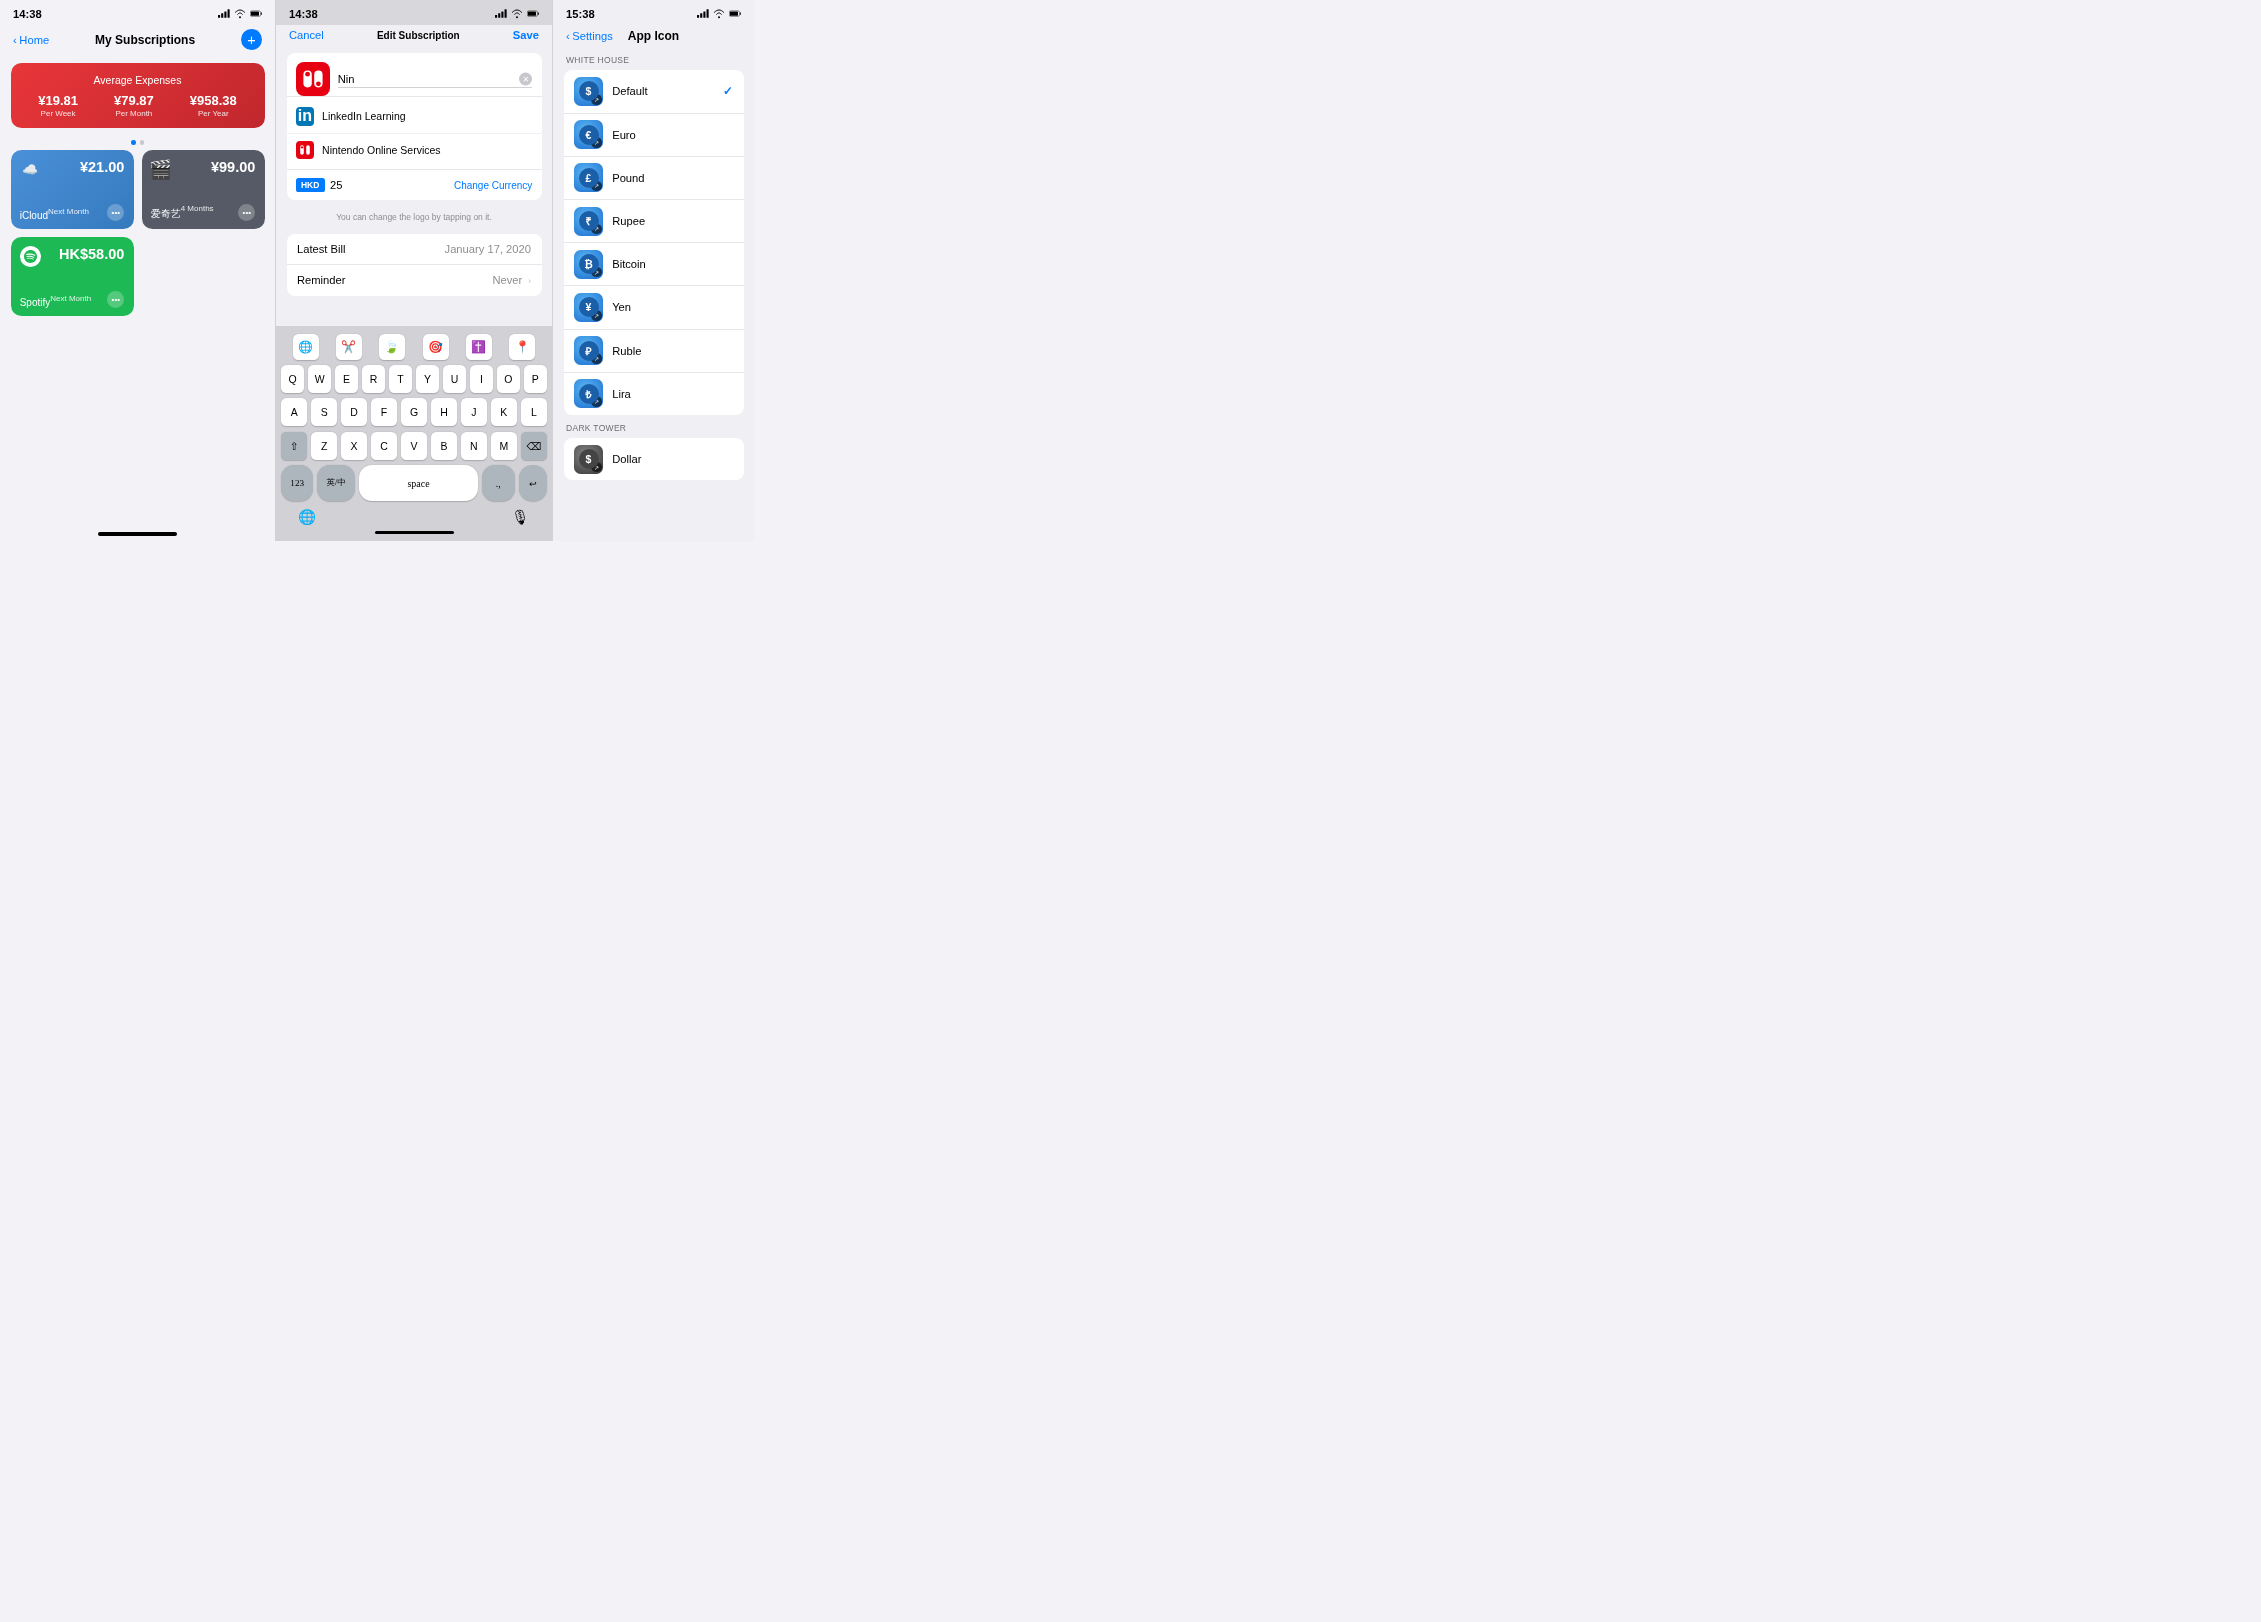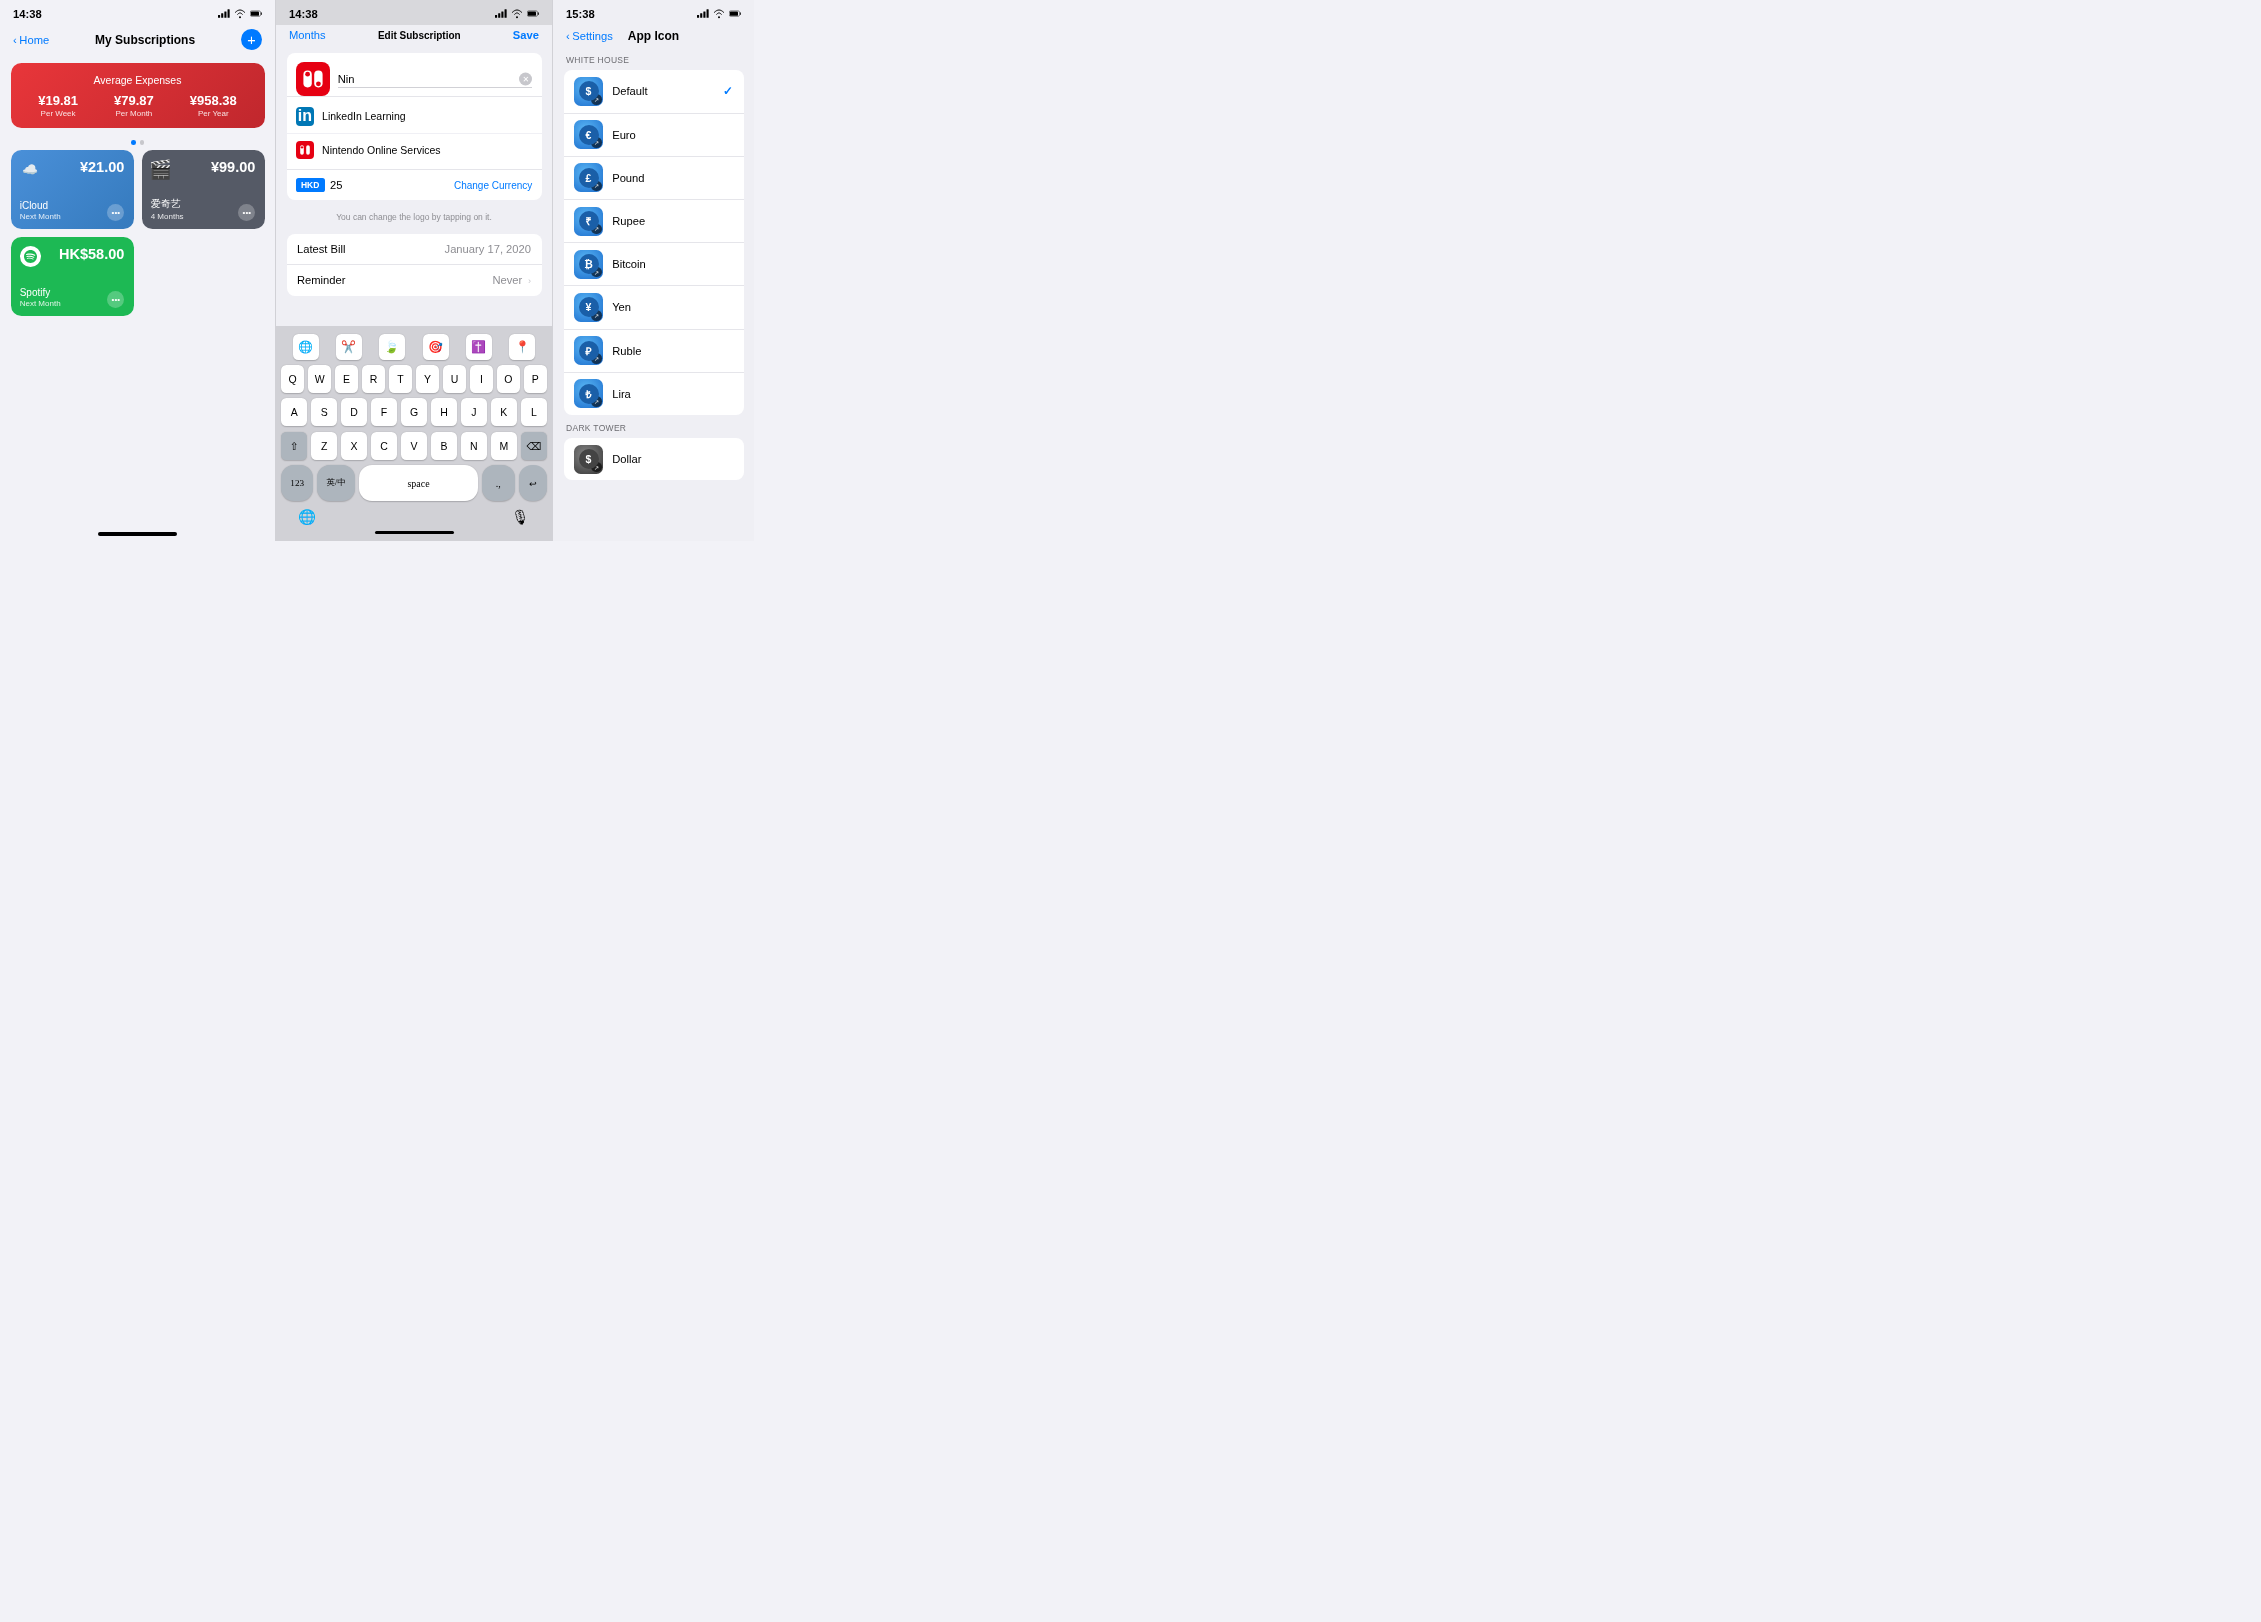--- a/index.html
+++ b/index.html
@@ -149,21 +149,21 @@
     .sub-period {
       font-size: 8px;
       opacity: 0.85;
       margin-top: 1.3px;
     }
     .sub-bottom {
       display: flex;
       justify-content: space-between;
       align-items: flex-end;
     }
-    .sub-info { display: flex; flex-direction: column; }
+    .sub-info { display: flex; flex-direction: row; }
     .more-btn {
       width: 17px; height: 17px;
       background: rgba(255,255,255,0.25);
       border-radius: 50%;
       display: flex; align-items: center; justify-content: center;
       font-size: 8px;
       color: white;
     }
     .aiqiyi-icon {
       font-size: 18.4px;
@@ -625,21 +625,21 @@
       </svg>
       <svg viewBox="0 0 28 14">
         <rect x="0.5" y="0.5" width="24" height="13" rx="3.5" stroke="black" fill="none" stroke-width="1"></rect>
         <rect x="25.5" y="4" width="2" height="6" rx="1" fill="black"></rect>
         <rect x="2" y="2" width="19" height="10" rx="2" fill="black"></rect>
       </svg>
     </div>
   </div>
 
   <div class="panel2-nav">
-    <span class="cancel">Months</span>
+    <span class="cancel">Cancel</span>
     <span class="nav-title">Edit Subscription</span>
     <span class="save-btn">Save</span>
   </div>
 
   <div class="edit-card">
     <div class="edit-top">
       <div class="nintendo-icon">
         <svg width="24" height="24" viewBox="0 0 100 100">
           <rect x="5" y="5" width="90" height="90" rx="20" fill="none"></rect>
           <rect x="10" y="15" width="35" height="70" rx="17" fill="white"></rect>

